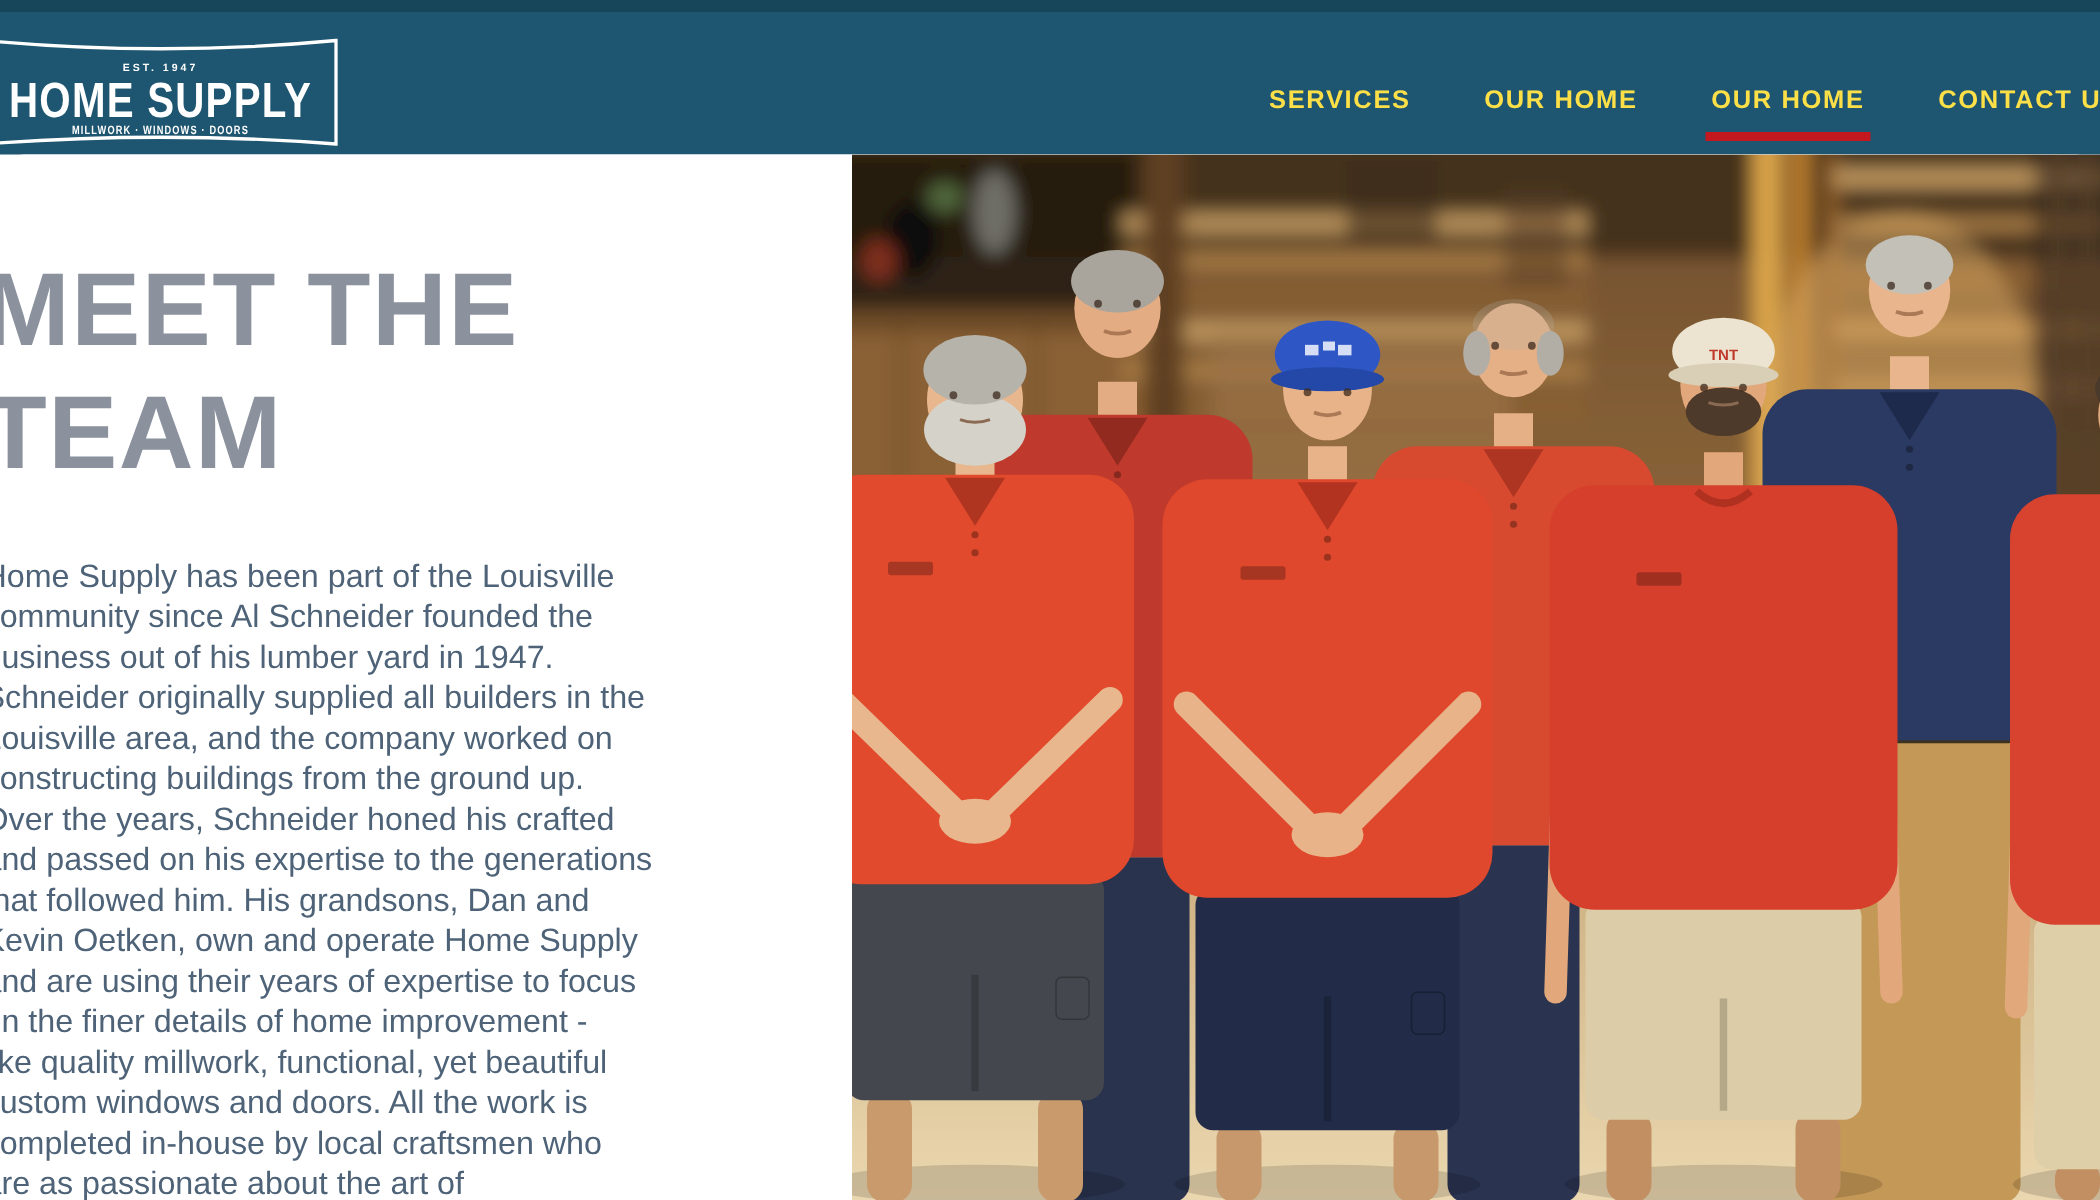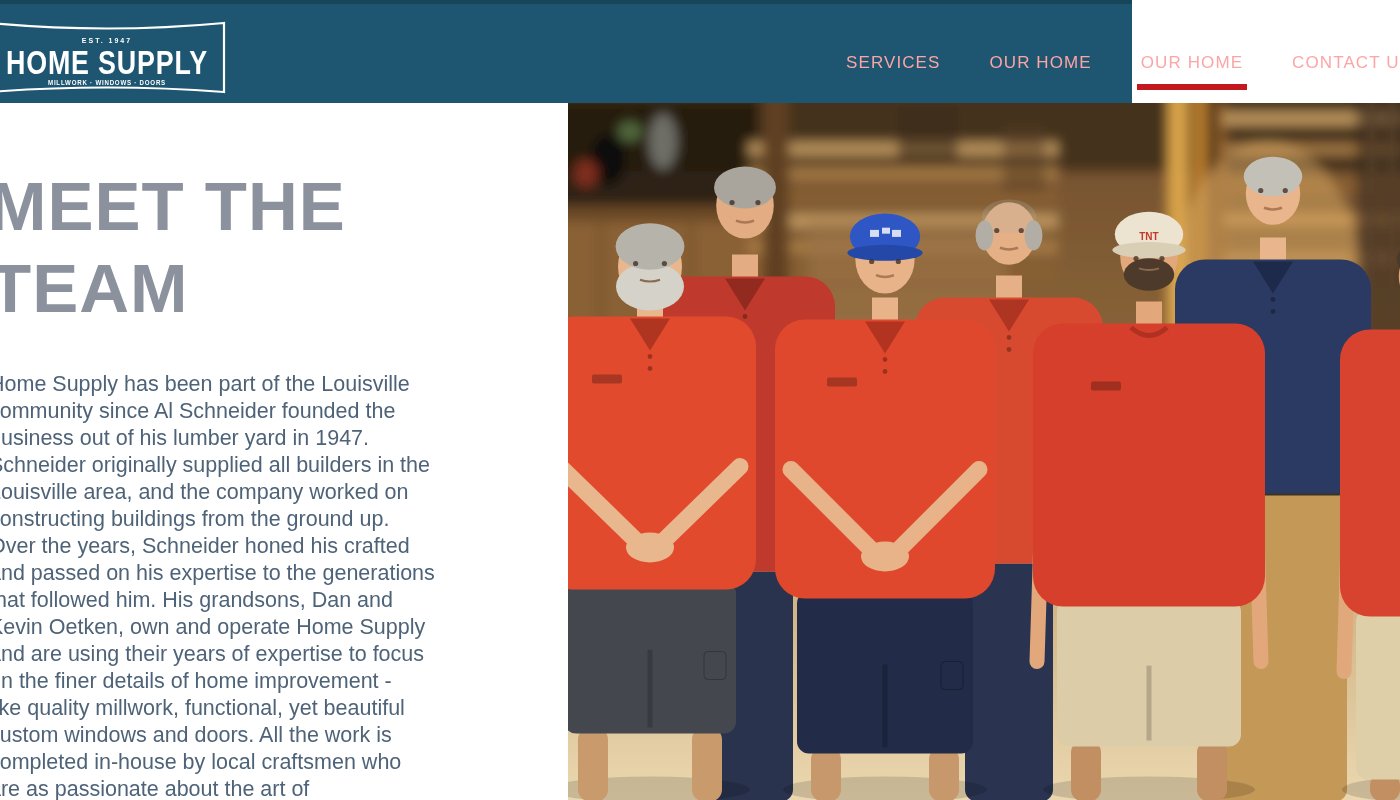--- a/index.html
+++ b/index.html
@@ -2,33 +2,33 @@
 <html><head>
 <meta charset="utf-8">
 <title>HOME SUPPLY</title>
 <style>
   * { margin:0; padding:0; box-sizing:border-box; }
   html,body { width:1400px; height:800px; overflow:hidden; background:#fff;
               font-family:"Liberation Sans", sans-serif; }
   #stage { position:relative; width:1400px; height:800px; overflow:hidden; background:#fff; }
 
   
-  #site-header { position:absolute; left:0; top:0; width:1132px; height:103px;
-                 border-top:4px solid #84cc16; }
+  #site-header { position:absolute; left:0; top:0; width:1400px; height:103px;
+                 border-top:8px solid #84cc16; }
   #logo-link { position:absolute; left:-14px; top:9px; width:242px; height:84px; display:block; cursor:pointer; }
   #logo-svg { width:242px; height:84px; display:block; }
   #logo-svg text { fill:#ffffff; font-family:"Liberation Sans", sans-serif; }
   .logo-est { font-size:7px; letter-spacing:2px; font-weight:700; }
   .logo-name { font-size:33px; font-weight:700; letter-spacing:1px; }
   .logo-tag { font-size:8px; font-weight:700; letter-spacing:1px; }
 
   
   #main-nav { position:absolute; left:846px; top:49px; display:flex; gap:49px; white-space:nowrap; }
-  .nav-item { position:relative; display:inline-block; color:#fca5a5; text-decoration:none;
-              font-size:17px; font-weight:400; letter-spacing:1.1px; line-height:20px; cursor:pointer; }
+  .nav-item { position:relative; display:inline-block; color:#fde047; text-decoration:none;
+              font-size:17px; font-weight:700; letter-spacing:1.1px; line-height:20px; cursor:pointer; }
   .nav-underline { display:none; position:absolute; left:-4px; right:-4px; top:31px; height:6px; }
   .nav-item.active .nav-underline { display:block; }
 
   
   #main-content { position:absolute; left:0; top:103px; width:1400px; height:697px; background:#fff;border-radius:16px; }
   #page-heading { position:absolute; left:-11px; top:63px; width:600px;
                   font-size:69px; font-weight:700; letter-spacing:1px; line-height:82px;
                   white-space:pre-line; }
   #intro-paragraph { position:absolute; left:-11px; top:268px; width:610px;
                      font-size:21.5px; line-height:27px; white-space:pre-line; }

